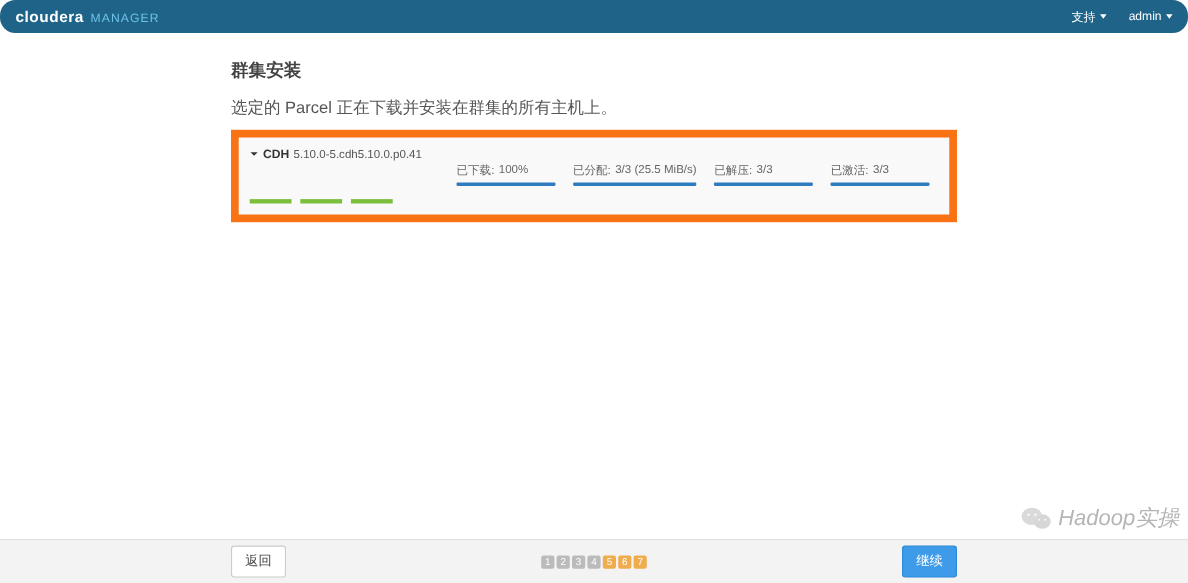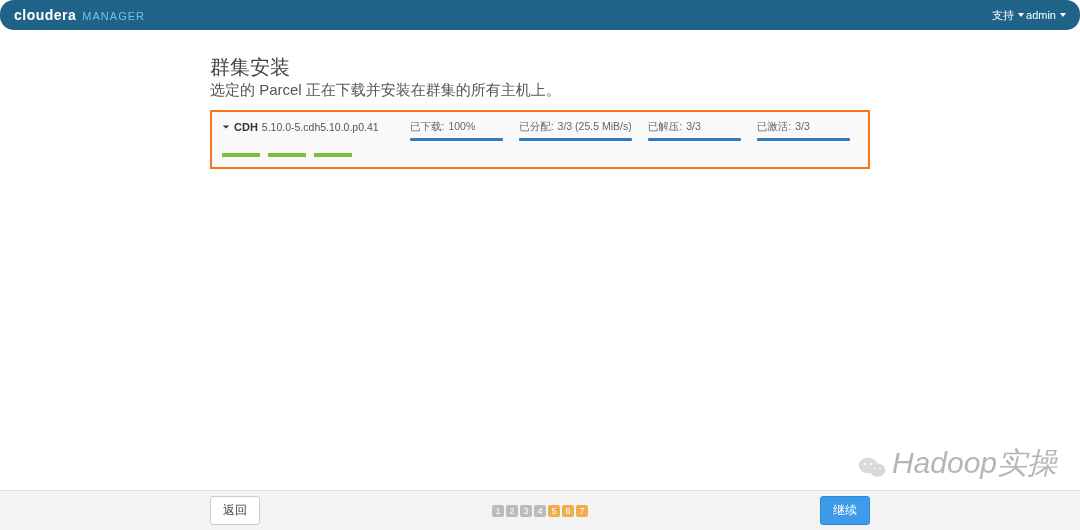--- a/index.html
+++ b/index.html
@@ -20,42 +20,42 @@
     display: flex;
     align-items: center;
     padding: 0 14px;
     color: #fff;
     border-radius: 14px;
   }
   .brand { display: flex; align-items: baseline; gap: 6px; }
   .brand-main { font-size: 14px; letter-spacing: .5px; }
   .brand-main b { font-weight: 700; }
   .brand-sub { font-size: 11px; color: #6ec2e8; letter-spacing: 1px; }
-  .nav-right { margin-left: auto; display: flex; gap: 2px; font-size: 11px; text-align: center; }
+  .nav-right { margin-left: auto; display: flex; gap: 20px; font-size: 11px; text-align: center; }
   .nav-item { display: inline-flex; align-items: center; gap: 4px; cursor: pointer; }
   .caret { width: 0; height: 0; border-left: 3px solid transparent; border-right: 3px solid transparent; border-top: 4px solid #fff; display: inline-block; }
 
   
   .container { width: 660px; margin: 24px auto 0; }
-  h1 { font-size: 20px; font-weight: 400; color: #444; }
+  h1 { font-size: 16px; font-weight: 700; color: #444; margin-bottom: 14px; }
   h2 { font-size: 14px; font-weight: 400; color: #333; margin-bottom: 6px; }
   .desc { font-size: 15px; color: #555; margin-bottom: 10px; }
 
   .parcel-box {
-    border: 2px solid #f97316;
+    border: 7px solid #f97316;
     background: #f9f9f9;
     padding: 8px 10px 10px;
   }
   .parcel-row { display: flex; align-items: flex-start; gap: 0; }
   .parcel-name-cell { width: 180px; flex: none; display: flex; align-items: baseline; gap: 4px; }
   .expand { cursor: pointer; font-size: 10px; color: #333; }
   .parcel-name b { font-weight: 700; font-size: 11px; }
   .parcel-ver { font-size: 10.5px; color: #555; }
   .stages { flex: 1; display: flex; }
-  .stage { flex: 1; padding: 0 8px; }
+  .stage { flex: 1; padding: 0 8px; margin-top: 15px; }
   .stage-label { font-size: 10.5px; color: #666; display: flex; gap: 4px; white-space: nowrap; }
   .stage-bar { height: 3px; background: #2f7bbf; margin-top: 4px; border-radius: 1px; }
   .mini-bars { display: flex; gap: 8px; margin-top: 12px; }
   .mini-bar { width: 38px; height: 4px; background: #7bbf3d; }
 
   
   .footer {
     position: absolute; left: 0; right: 0; bottom: 0;
     height: 40px; background: #f3f3f3; border-top: 1px solid #e0e0e0;
     display: flex; align-items: center; padding: 0 14px;
@@ -64,24 +64,24 @@
   .btn { display: inline-block; padding: 5px 12px; font-size: 12px; border-radius: 3px; cursor: pointer; border: 1px solid transparent; }
   .btn-default { background: #fff; border-color: #ccc; color: #444; }
   .btn-primary { background: #3d9be9; border-color: #2b8bd8; color: #fff; }
   .steps { position: absolute; left: 50%; transform: translateX(-50%); display: flex; gap: 2px; }
   .step { width: 12px; height: 12px; background: #bbb; color: #fff; font-size: 9px; display: inline-flex; align-items: center; justify-content: center; border-radius: 2px; }
   .step.active { background: #f0ad4e; }
   .spacer { flex: 1; }
 
   
   .watermark {
-    position: absolute; right: 23px; bottom: 46px;
+    position: absolute; right: 8px; bottom: 46px;
     display: flex; align-items: center; gap: 6px;
     color: rgba(120,120,120,.55);
-    font-size: 30px; font-style: italic; font-weight: 500;
+    font-size: 20px; font-style: italic; font-weight: 500;
     pointer-events: none;
   }
   .wm-icon { width: 28px; height: 24px; opacity: .5; }
   .wm-icon svg { width: 100%; height: 100%; }
 </style>
 </head>
 <body>
 
 <div class="navbar">
   <div class="brand">

